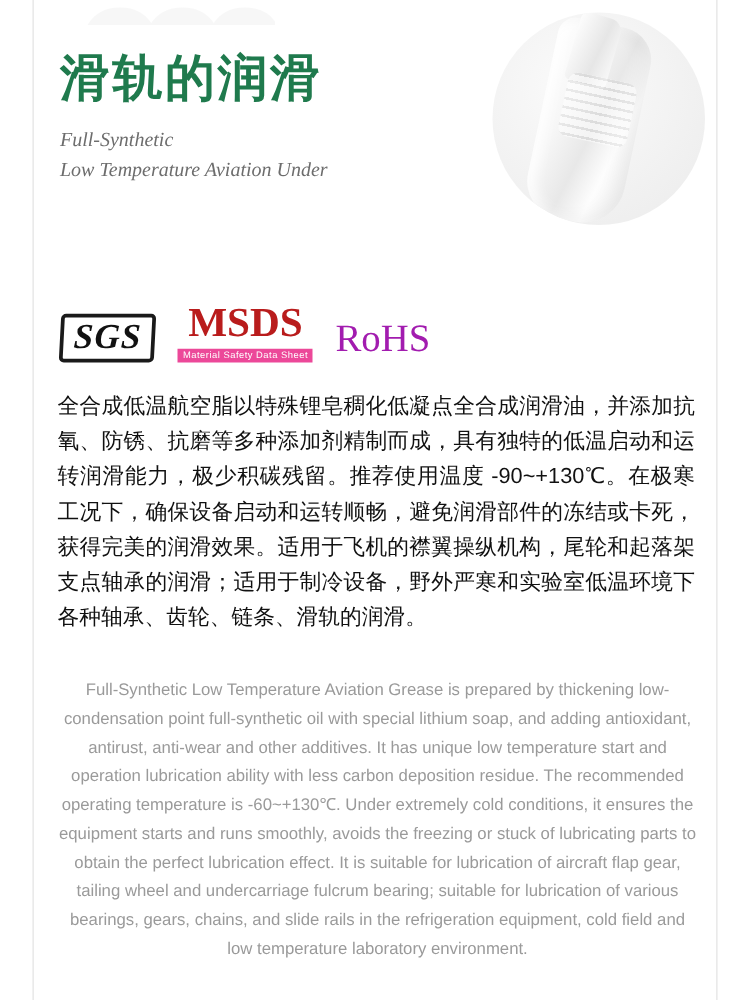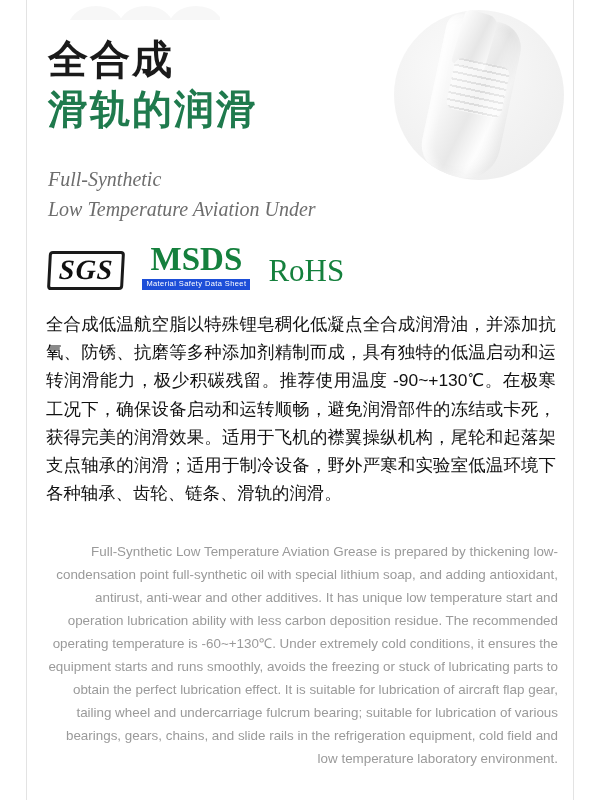--- a/index.html
+++ b/index.html
@@ -108,22 +108,22 @@
   }
   .title-cn-2 {
     font-size: 40px;
     font-weight: bold;
     color: #1f7a4d;
     letter-spacing: 2px;
     line-height: 1.15;
     margin: 4px 0 0 0;
   }
   .title-en {
-    margin-top: 32px;
-    font-size: 20px;
+    margin-top: 15px;
+    font-size: 16px;
     font-style: italic;
     color: #6d6d6d;
     line-height: 1.5;
     font-family: "Liberation Serif", serif;
   }
   .title-en div { white-space: nowrap; }
 
   
   .certs {
     position: absolute;
@@ -151,39 +151,39 @@
   .cert-msds {
     display: flex;
     flex-direction: column;
     align-items: center;
     line-height: 1;
   }
   .cert-msds .big {
     font-family: "Liberation Serif", serif;
     font-weight: bold;
     font-size: 33px;
-    color: #15803d;
+    color: #b91c1c;
     letter-spacing: 0px;
   }
   .cert-msds .bar {
     margin-top: 3px;
-    background: #1d4ed8;
+    background: #ec4899;
     color: #ffffff;
     font-size: 7.5px;
     letter-spacing: 0.4px;
     padding: 1px 4px 2px 4px;
     width: 100%;
     box-sizing: border-box;
     text-align: center;
     white-space: nowrap;
   }
   .cert-rohs {
     font-family: "Liberation Serif", serif;
     font-size: 31px;
-    color: #15803d;
+    color: #a21caf;
     line-height: 1;
     padding-bottom: 4px;
   }
 
   
   .body-cn {
     position: absolute;
     left: 46px;
     top: 310px;
     width: 510px;
@@ -193,21 +193,21 @@
     text-align: justify;
   }
   .body-en {
     position: absolute;
     left: 46px;
     top: 540px;
     width: 512px;
     font-size: 13.4px;
     line-height: 1.72;
     color: #9a9a9a;
-    text-align: right;
+    text-align: center;
   }
 </style>
 </head>
 <body>
 
 <div class="page">
 
   <div class="edge-rule left"></div>
   <div class="edge-rule right"></div>
 
@@ -221,21 +221,20 @@
     </svg>
   </div>
 
   <div class="photo-circle">
     <div class="tube"></div>
     <div class="nozzle"></div>
     <div class="ridges"></div>
   </div>
 
   <div class="headings">
-    <div class="title-cn-1">全合成</div>
     <div class="title-cn-2">滑轨的润滑</div>
     <div class="title-en">
       <div>Full-Synthetic</div>
       <div>Low Temperature Aviation Under</div>
     </div>
   </div>
 
   <div class="certs">
     <div class="cert-sgs">SGS</div>
     <div class="cert-msds">

